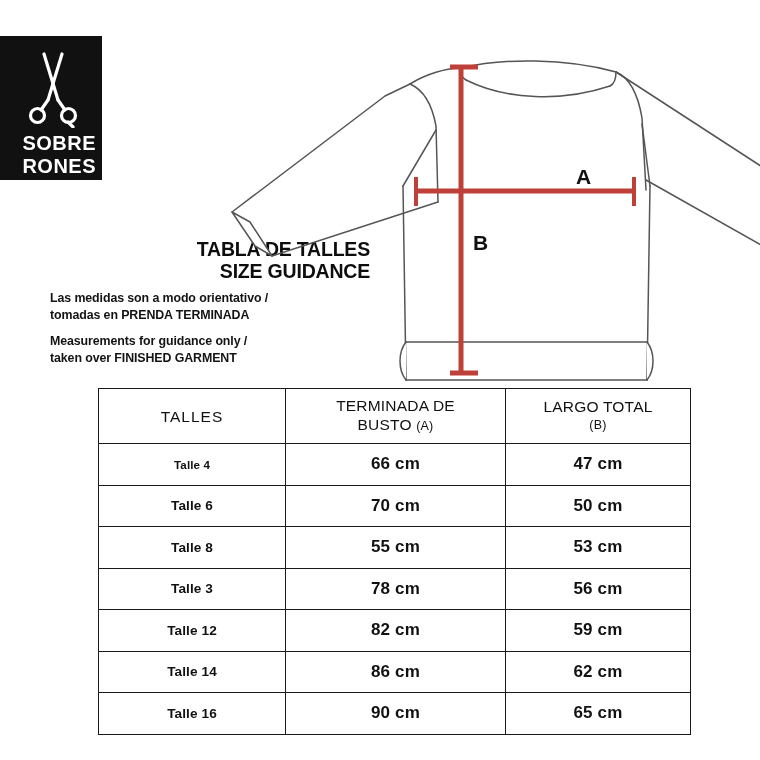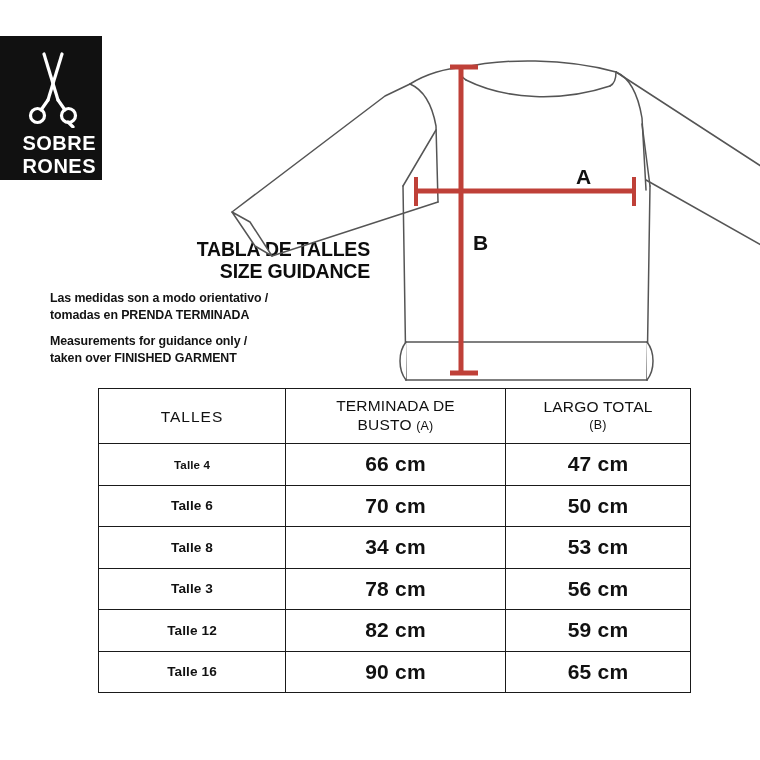--- a/index.html
+++ b/index.html
@@ -128,21 +128,21 @@
   .head-talles { letter-spacing: 1px; }
 
   .body-row td { height: 40.5px; }
   .cell-size {
     font-size: 13.6px;
     font-weight: bold;
     letter-spacing: 0.1px;
   }
   .body-row.first-row .cell-size { font-size: 11.6px; }
   .cell-meas {
-    font-size: 21px;
+    font-size: 17px;
     font-weight: bold;
     letter-spacing: 0.2px;
   }
 </style>
 </head>
 <body>
 
 <div id="logo-block">
   <svg id="logo-scissors" viewBox="0 0 62 78">
     <g fill="none" stroke="#ffffff" stroke-width="3.2" stroke-linecap="round">
@@ -259,32 +259,37 @@
       <td class="cell-meas">66 cm</td>
       <td class="cell-meas">47 cm</td>
     </tr>
     <tr class="body-row">
       <td class="cell-size">Talle 6</td>
       <td class="cell-meas">70 cm</td>
       <td class="cell-meas">50 cm</td>
     </tr>
     <tr class="body-row">
       <td class="cell-size">Talle 8</td>
-      <td class="cell-meas">34 cm</td>
+      <td class="cell-meas">55 cm</td>
       <td class="cell-meas">53 cm</td>
     </tr>
     <tr class="body-row">
       <td class="cell-size">Talle 3</td>
       <td class="cell-meas">78 cm</td>
       <td class="cell-meas">56 cm</td>
     </tr>
     <tr class="body-row">
       <td class="cell-size">Talle 12</td>
       <td class="cell-meas">82 cm</td>
       <td class="cell-meas">59 cm</td>
     </tr>
     <tr class="body-row">
+      <td class="cell-size">Talle 14</td>
+      <td class="cell-meas">86 cm</td>
+      <td class="cell-meas">62 cm</td>
+    </tr>
+    <tr class="body-row">
       <td class="cell-size">Talle 16</td>
       <td class="cell-meas">90 cm</td>
       <td class="cell-meas">65 cm</td>
     </tr>
   </tbody>
 </table>
 
 </body></html>

